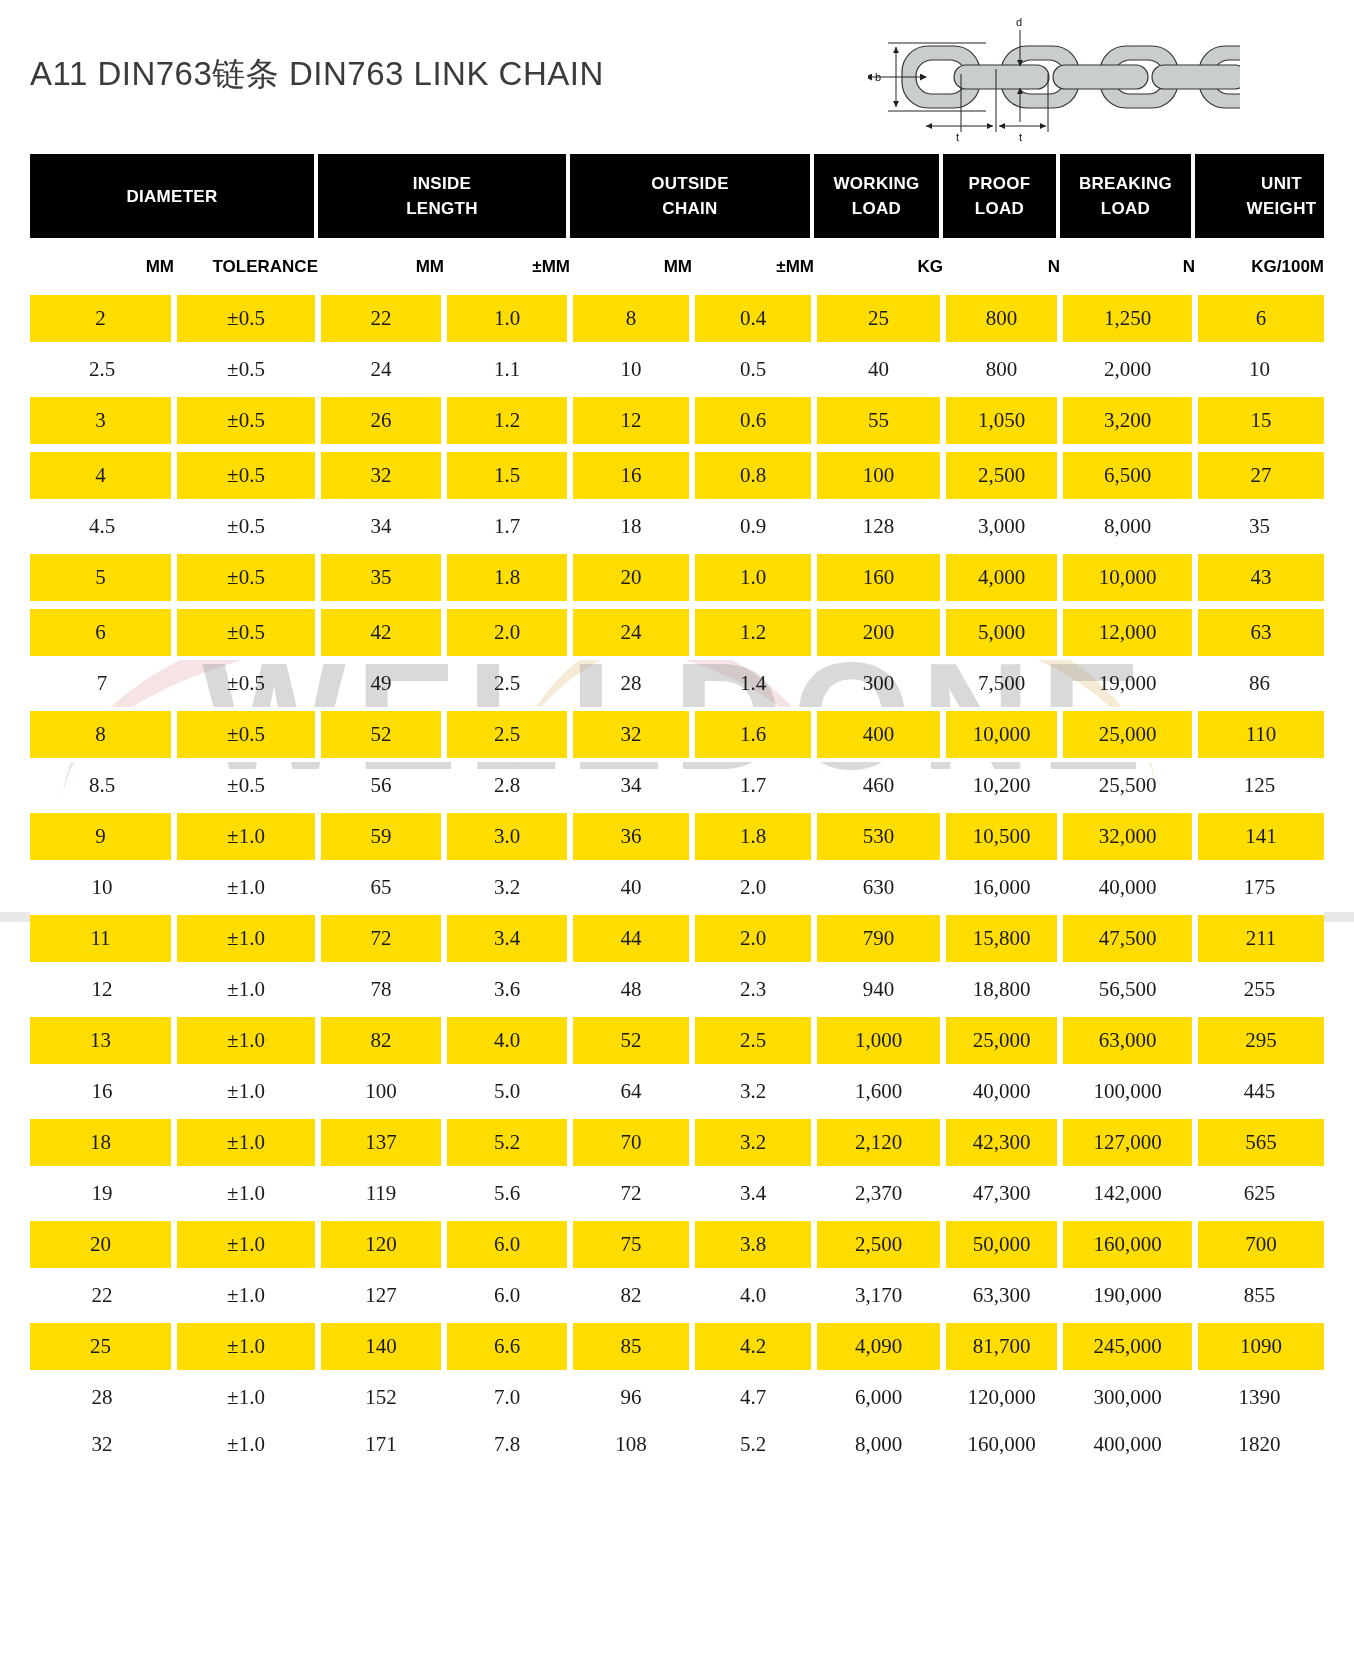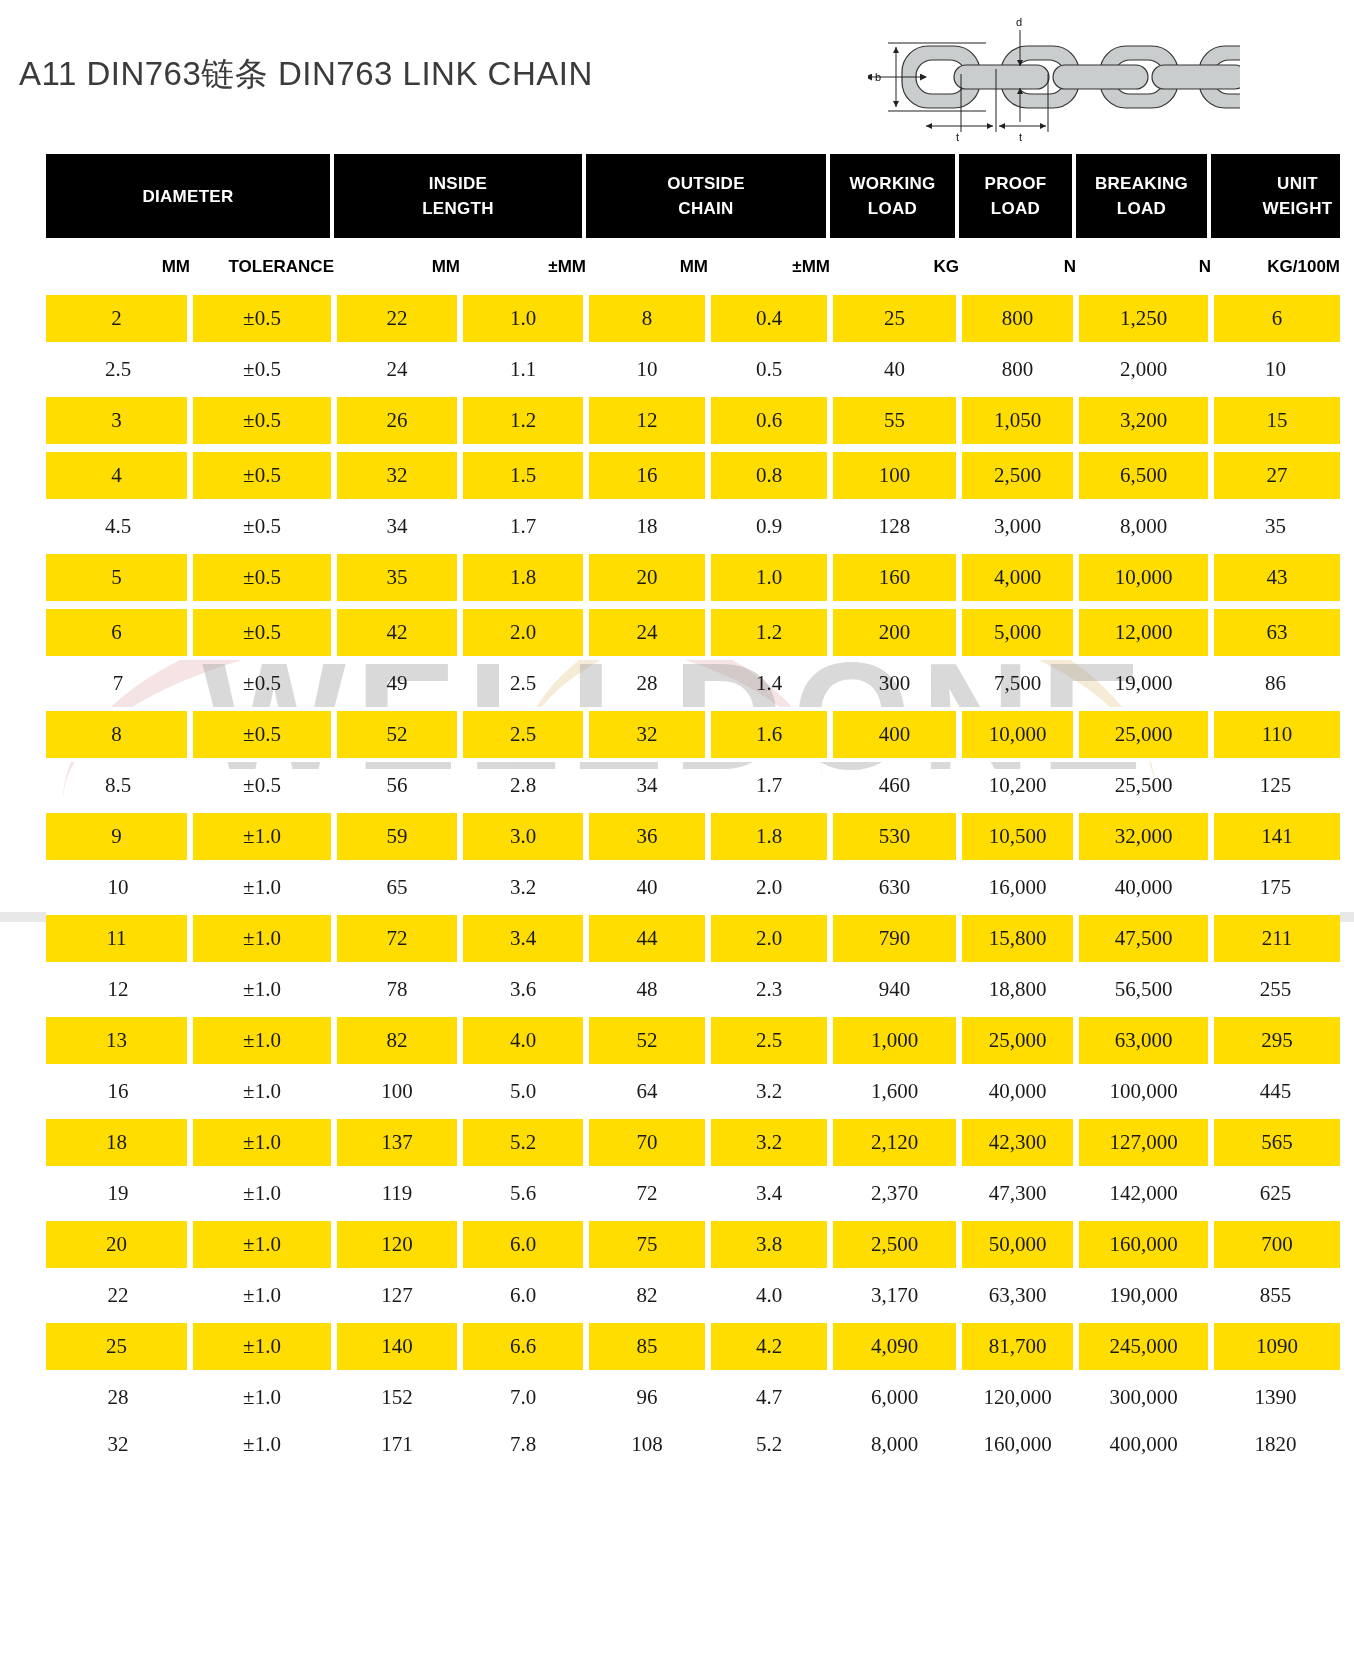--- a/index.html
+++ b/index.html
@@ -5,21 +5,21 @@
   html,body{margin:0;padding:0;}
   body{
     width:1354px;height:1663px;
     background:#ffffff;
     font-family:"Liberation Serif", serif;
     position:relative;
     overflow:hidden;
   }
   
   .page-title{
-    position:absolute;left:19px;top:52px;
+    position:absolute;left:30px;top:52px;
     font-family:"Liberation Sans", sans-serif;
     font-size:33px;font-weight:400;color:#3b3b3b;
     letter-spacing:.5px;white-space:nowrap;
   }
   .chain-fig{position:absolute;left:868px;top:14px;width:372px;height:128px;}
 
   
   .watermark{
     position:absolute;left:0;top:560px;width:1354px;height:450px;
     pointer-events:none;z-index:5;
@@ -51,21 +51,21 @@
     border-top:24px solid rgba(226,190,120,0.30);
     border-radius:60% 60% 0 0 / 100% 100% 0 0;
     transform:rotate(3deg);
   }
   .wm-bar{
     position:absolute;left:0;top:352px;width:1354px;height:10px;
     background:rgba(180,180,180,0.30);
   }
 
   
-  .tbl-wrap{position:absolute;left:46px;top:154px;width:1294px;z-index:10;}
+  .tbl-wrap{position:absolute;left:30px;top:154px;width:1294px;z-index:10;}
   table.spec{border-collapse:separate;border-spacing:0;width:1294px;table-layout:fixed;}
   table.spec td, table.spec th{padding:0;margin:0;}
 
   .hdr-cell{
     background:#000000;color:#ffffff;
     font-family:"Liberation Sans", sans-serif;
     font-weight:700;font-size:17px;
     text-align:center;vertical-align:middle;
     height:84px;line-height:25px;
     border-right:4px solid #ffffff;

